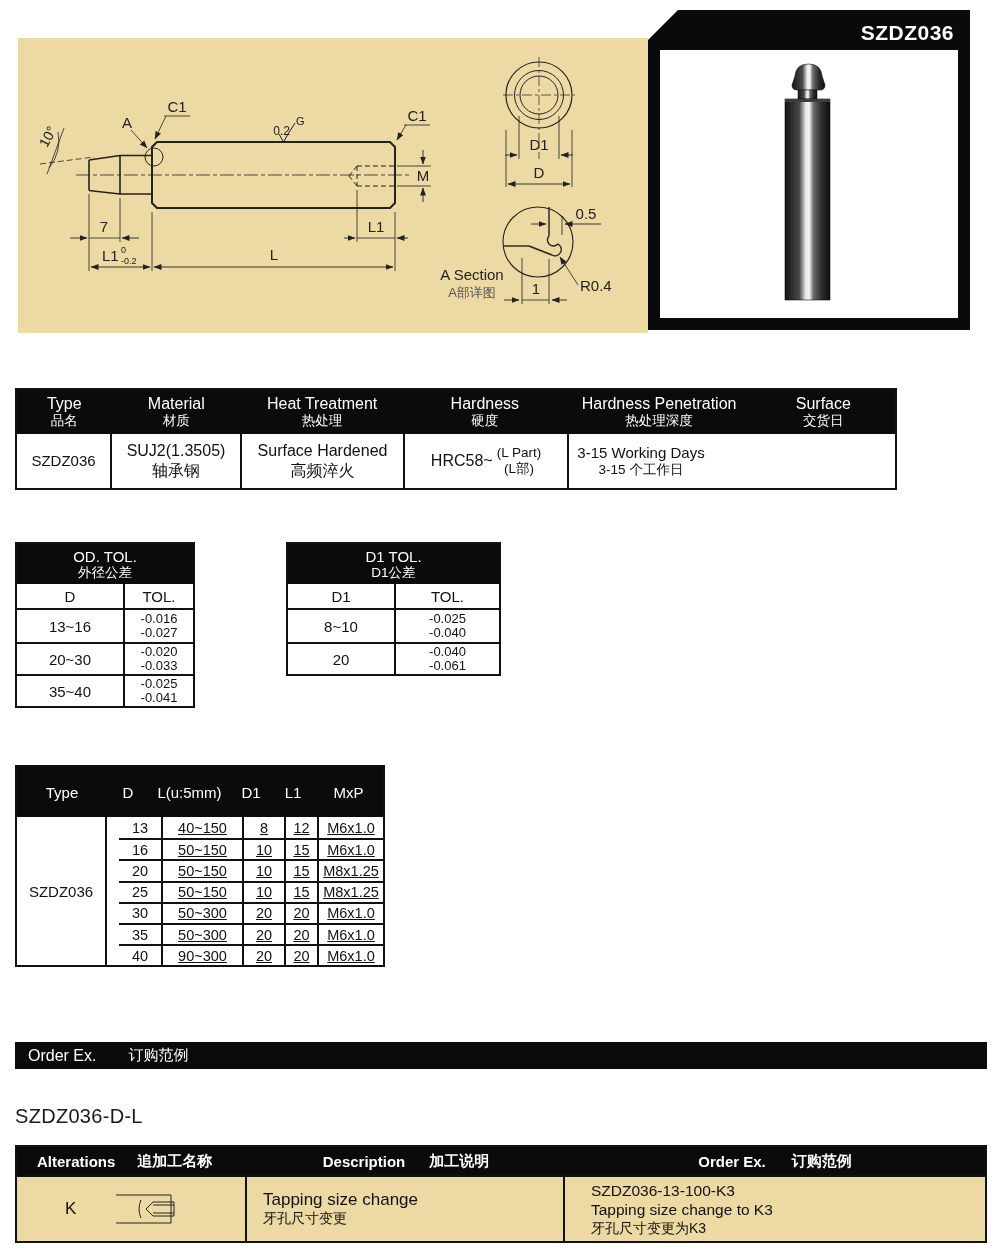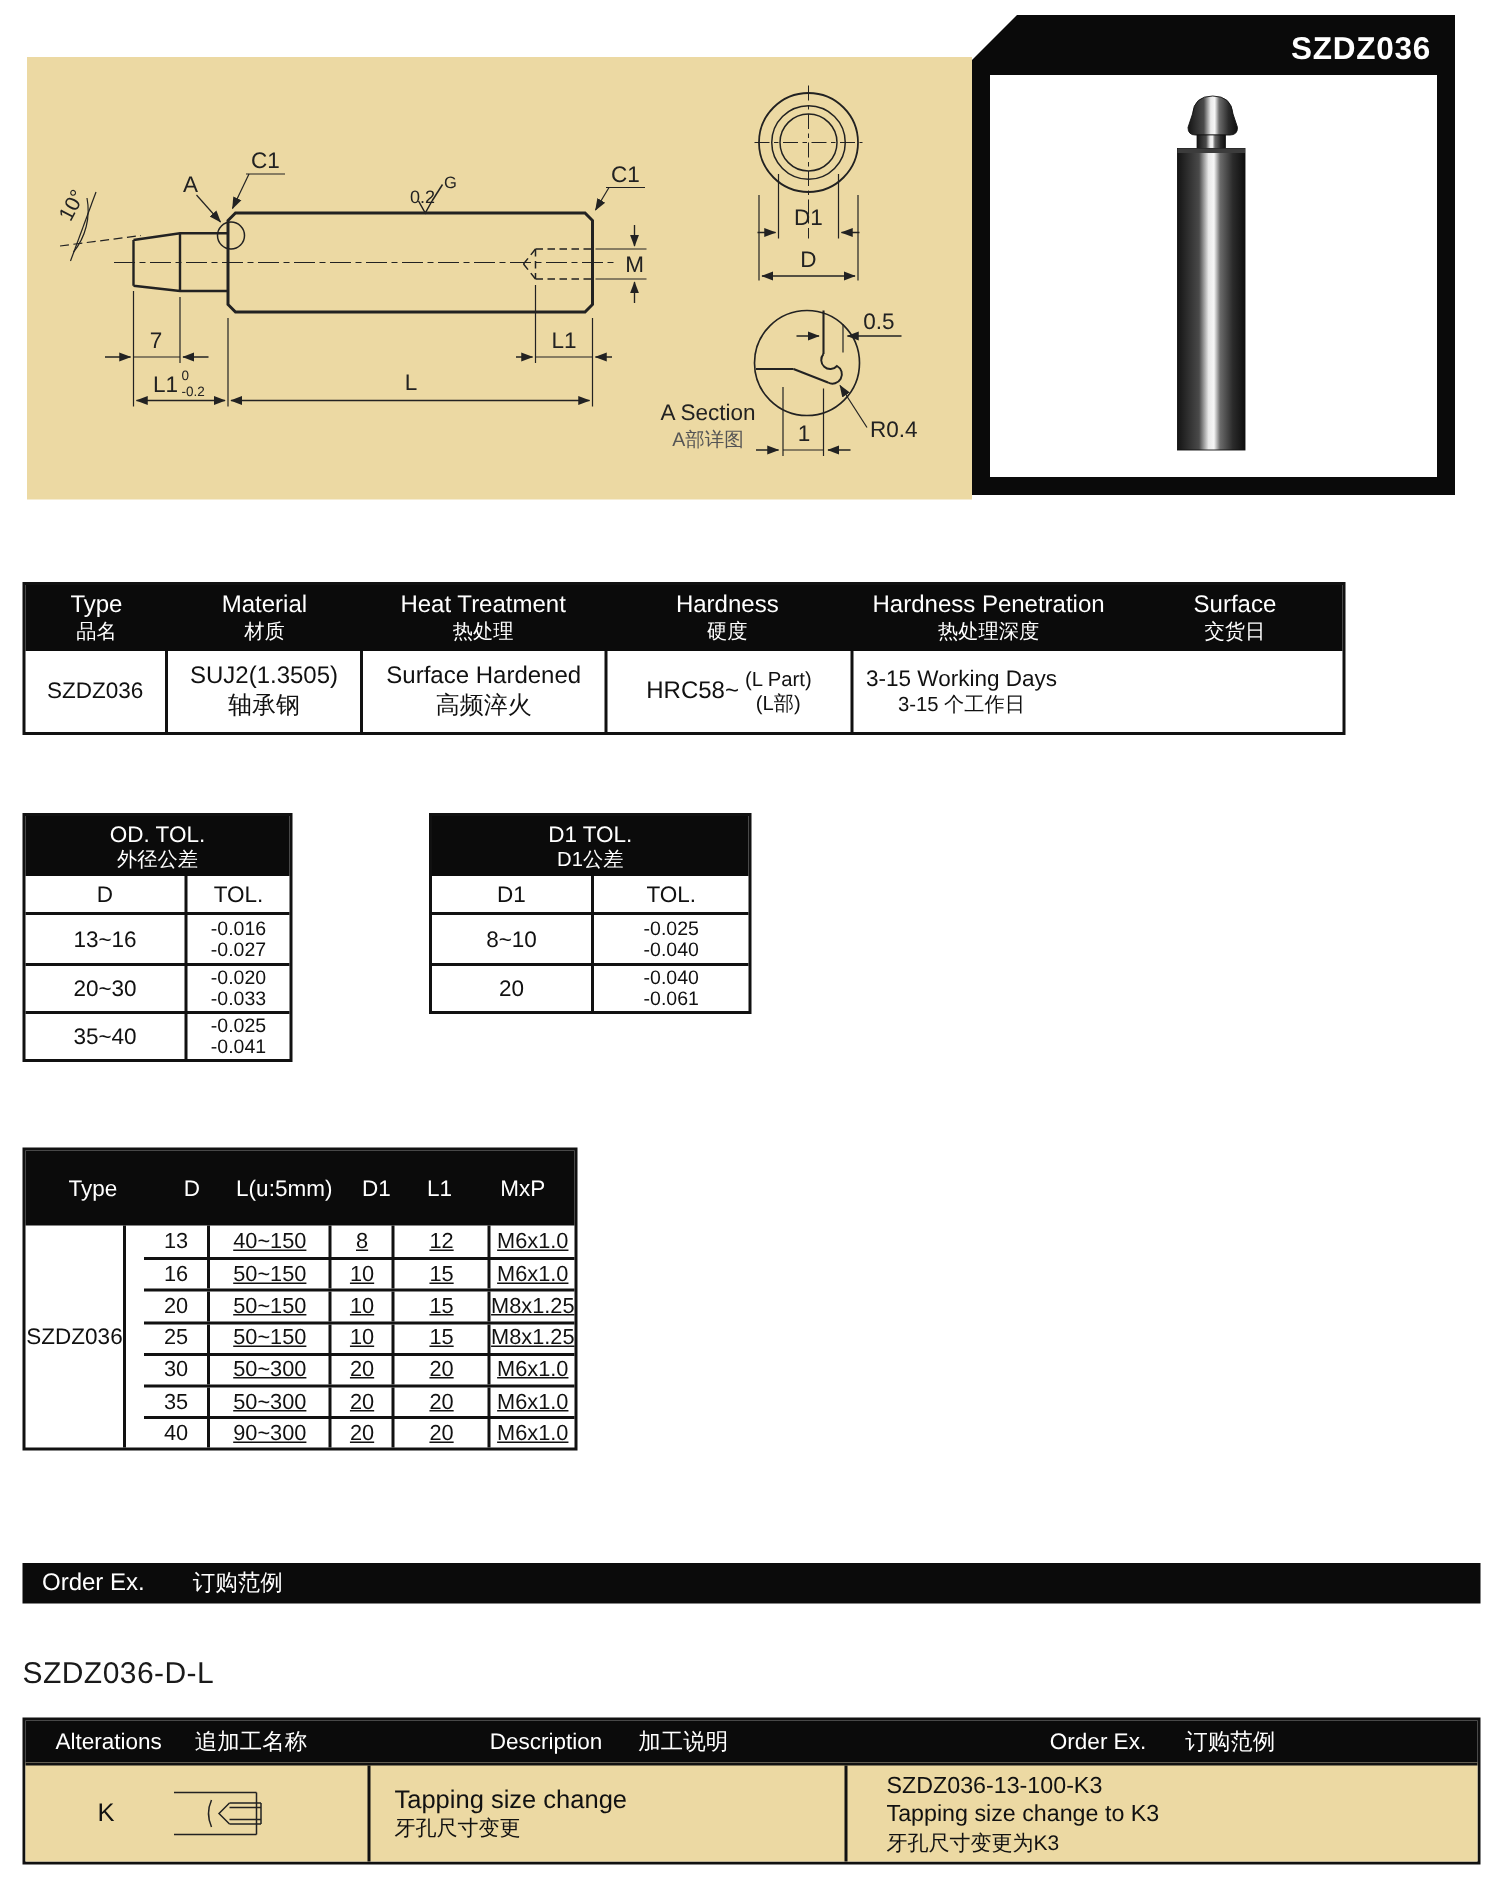--- a/index.html
+++ b/index.html
@@ -60,32 +60,32 @@
   .spec-header > div { display:flex; align-items:center; justify-content:center; }
   .sc0{width:90px}.sc1{width:42px}.sc2{width:81px}.sc3{width:42px}.sc4{width:42px}.sc5{flex:1}
   .spec-body { display:flex; }
   .spec-type { width:90px; border-right:2px solid #111; display:flex; align-items:center;
     justify-content:center; font-size:15px; }
   .spec-rows { flex:1; display:flex; flex-direction:column; }
   .spec-row { display:flex; height:21.2px;margin-left:12px; }
   .spec-row + .spec-row { border-top:2px solid #111; }
   .spec-row > div { display:flex; align-items:center; justify-content:center; font-size:14.5px; }
   .spec-row > div + div { border-left:2px solid #111;text-decoration:underline; }
-  .rc0{width:42px}.rc1{width:81px}.rc2{width:42px}.rc3{width:64px}.rc4{flex:1}
+  .rc0{width:42px}.rc1{width:81px}.rc2{width:42px}.rc3{width:33px}.rc4{flex:1}
 
   
   .order-bar { left:15px; top:1042px; width:972px; height:27px; display:flex; align-items:center;
     padding-left:13px; gap:32px; }
   .order-bar .en { font-size:16px; }
   .order-bar .cn { font-size:15px; }
   .order-code { left:15px; top:1076px; font-size:20px; color:#1a1a1a; letter-spacing:0.3px;margin-top:29px; }
 
   
   .alt-table { left:15px; top:1145px; width:972px; border:2px solid #111; }
-  .alt-header { height:28px; display:flex; font-size:15px; }
+  .alt-header { height:28px; display:flex; font-size:15px;font-weight:bold; }
   .alt-header > div { display:flex; align-items:center; height:100%; }
   .ah1 { width:230px; padding-left:20px; gap:22px; }
   .ah2 { width:318px; justify-content:center; gap:24px; }
   .ah3 { flex:1; justify-content:center; gap:26px; }
   .alt-row { display:flex; height:66px; background:#ECD9A3; border-top:2px solid #111; }
   .alt-row > div { height:100%; }
   .ar1 { width:230px; border-right:2px solid #111; display:flex; align-items:center; }
   .ar1 .kcode { margin-left:48px; font-size:17px; }
   .ar1 svg { margin-left:40px; }
   .ar2 { width:318px; border-right:2px solid #111; display:flex; flex-direction:column;

